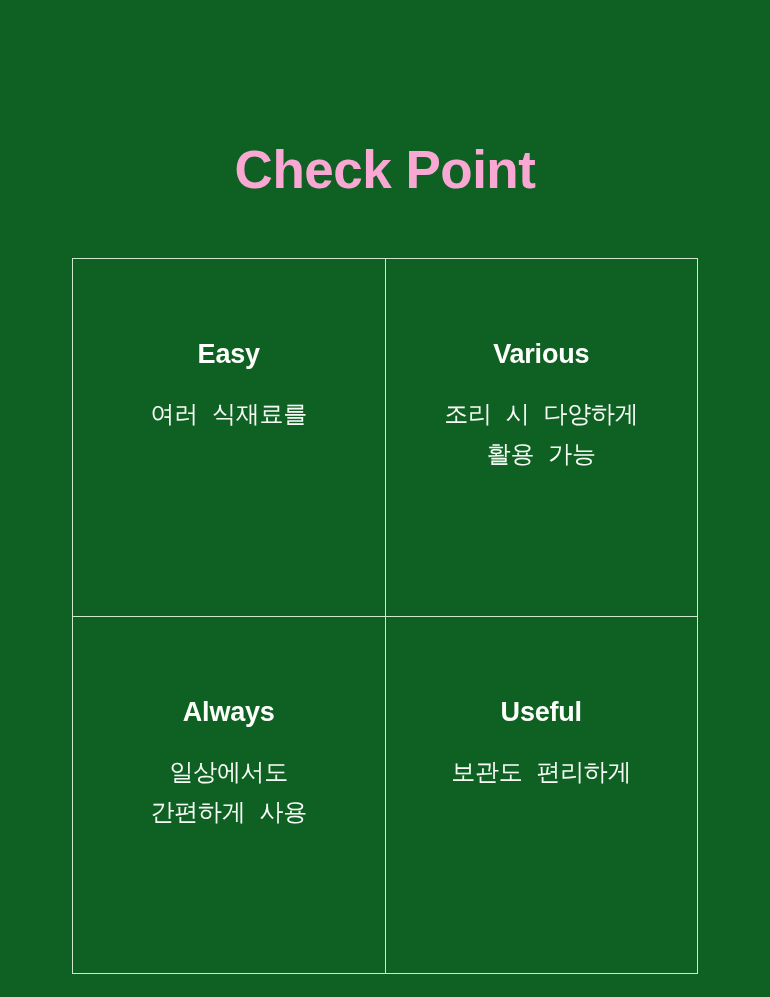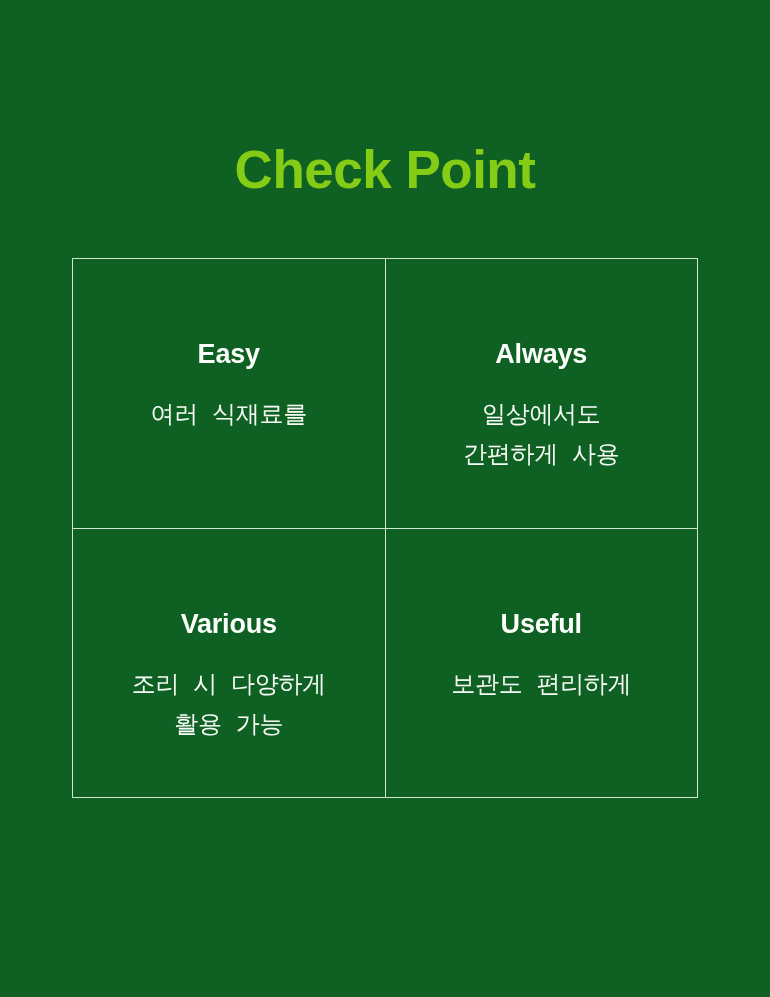--- a/index.html
+++ b/index.html
@@ -43,21 +43,21 @@
     color: #fdfffb;
     white-space: nowrap;
   }
 
   
   .check-grid {
     position: absolute;
     left: 72px;
     top: 258px;
     width: 626px;
-    height: 540px;
+    height: 716px;
     display: grid;
     grid-template-columns: 1fr 1fr;
     grid-template-rows: 1fr 1fr;
     box-sizing: border-box;
     border-top: 1.5px solid #cfe6cf;
     border-left: 1.5px solid #cfe6cf;
   }
 
   .cell {
     box-sizing: border-box;
@@ -96,45 +96,45 @@
     white-space: nowrap;
     font-family: Liberation Mono, monospace;
   }
 </style>
 </head>
 <body>
 
 <div class="poster" style="background: rgb(15, 97, 35);">
 
   <div class="title-wrap">
-    <h1 class="poster-title" style="color: #84cc16;">Check Point</h1>
+    <h1 class="poster-title" style="color: #f9a8d4;">Check Point</h1>
   </div>
 
   <div class="check-grid" style="border-top-color: rgb(207, 230, 207); border-left-color: rgb(207, 230, 207);">
 
     <div class="cell" style="border-right-color: rgb(207, 230, 207); border-bottom-color: rgb(207, 230, 207);">
       <h2 class="cell-heading" style="color: rgb(253, 255, 251);">Easy</h2>
       <p class="cell-body">
         <span class="cell-body-line">여러 식재료를</span>
       </p>
     </div>
 
     <div class="cell" style="border-right-color: rgb(207, 230, 207); border-bottom-color: rgb(207, 230, 207);">
+      <h2 class="cell-heading" style="color: rgb(253, 255, 251);">Various</h2>
+      <p class="cell-body">
+        <span class="cell-body-line">조리 시 다양하게</span>
+        <span class="cell-body-line">활용 가능</span>
+      </p>
+    </div>
+
+    <div class="cell" style="border-right-color: rgb(207, 230, 207); border-bottom-color: rgb(207, 230, 207);">
       <h2 class="cell-heading" style="color: rgb(253, 255, 251);">Always</h2>
       <p class="cell-body">
         <span class="cell-body-line">일상에서도</span>
         <span class="cell-body-line">간편하게 사용</span>
-      </p>
-    </div>
-
-    <div class="cell" style="border-right-color: rgb(207, 230, 207); border-bottom-color: rgb(207, 230, 207);">
-      <h2 class="cell-heading" style="color: rgb(253, 255, 251);">Various</h2>
-      <p class="cell-body">
-        <span class="cell-body-line">조리 시 다양하게</span>
-        <span class="cell-body-line">활용 가능</span>
       </p>
     </div>
 
     <div class="cell" style="border-right-color: rgb(207, 230, 207); border-bottom-color: rgb(207, 230, 207);">
       <h2 class="cell-heading" style="color: rgb(253, 255, 251);">Useful</h2>
       <p class="cell-body">
         <span class="cell-body-line">보관도 편리하게</span>
       </p>
     </div>
 

